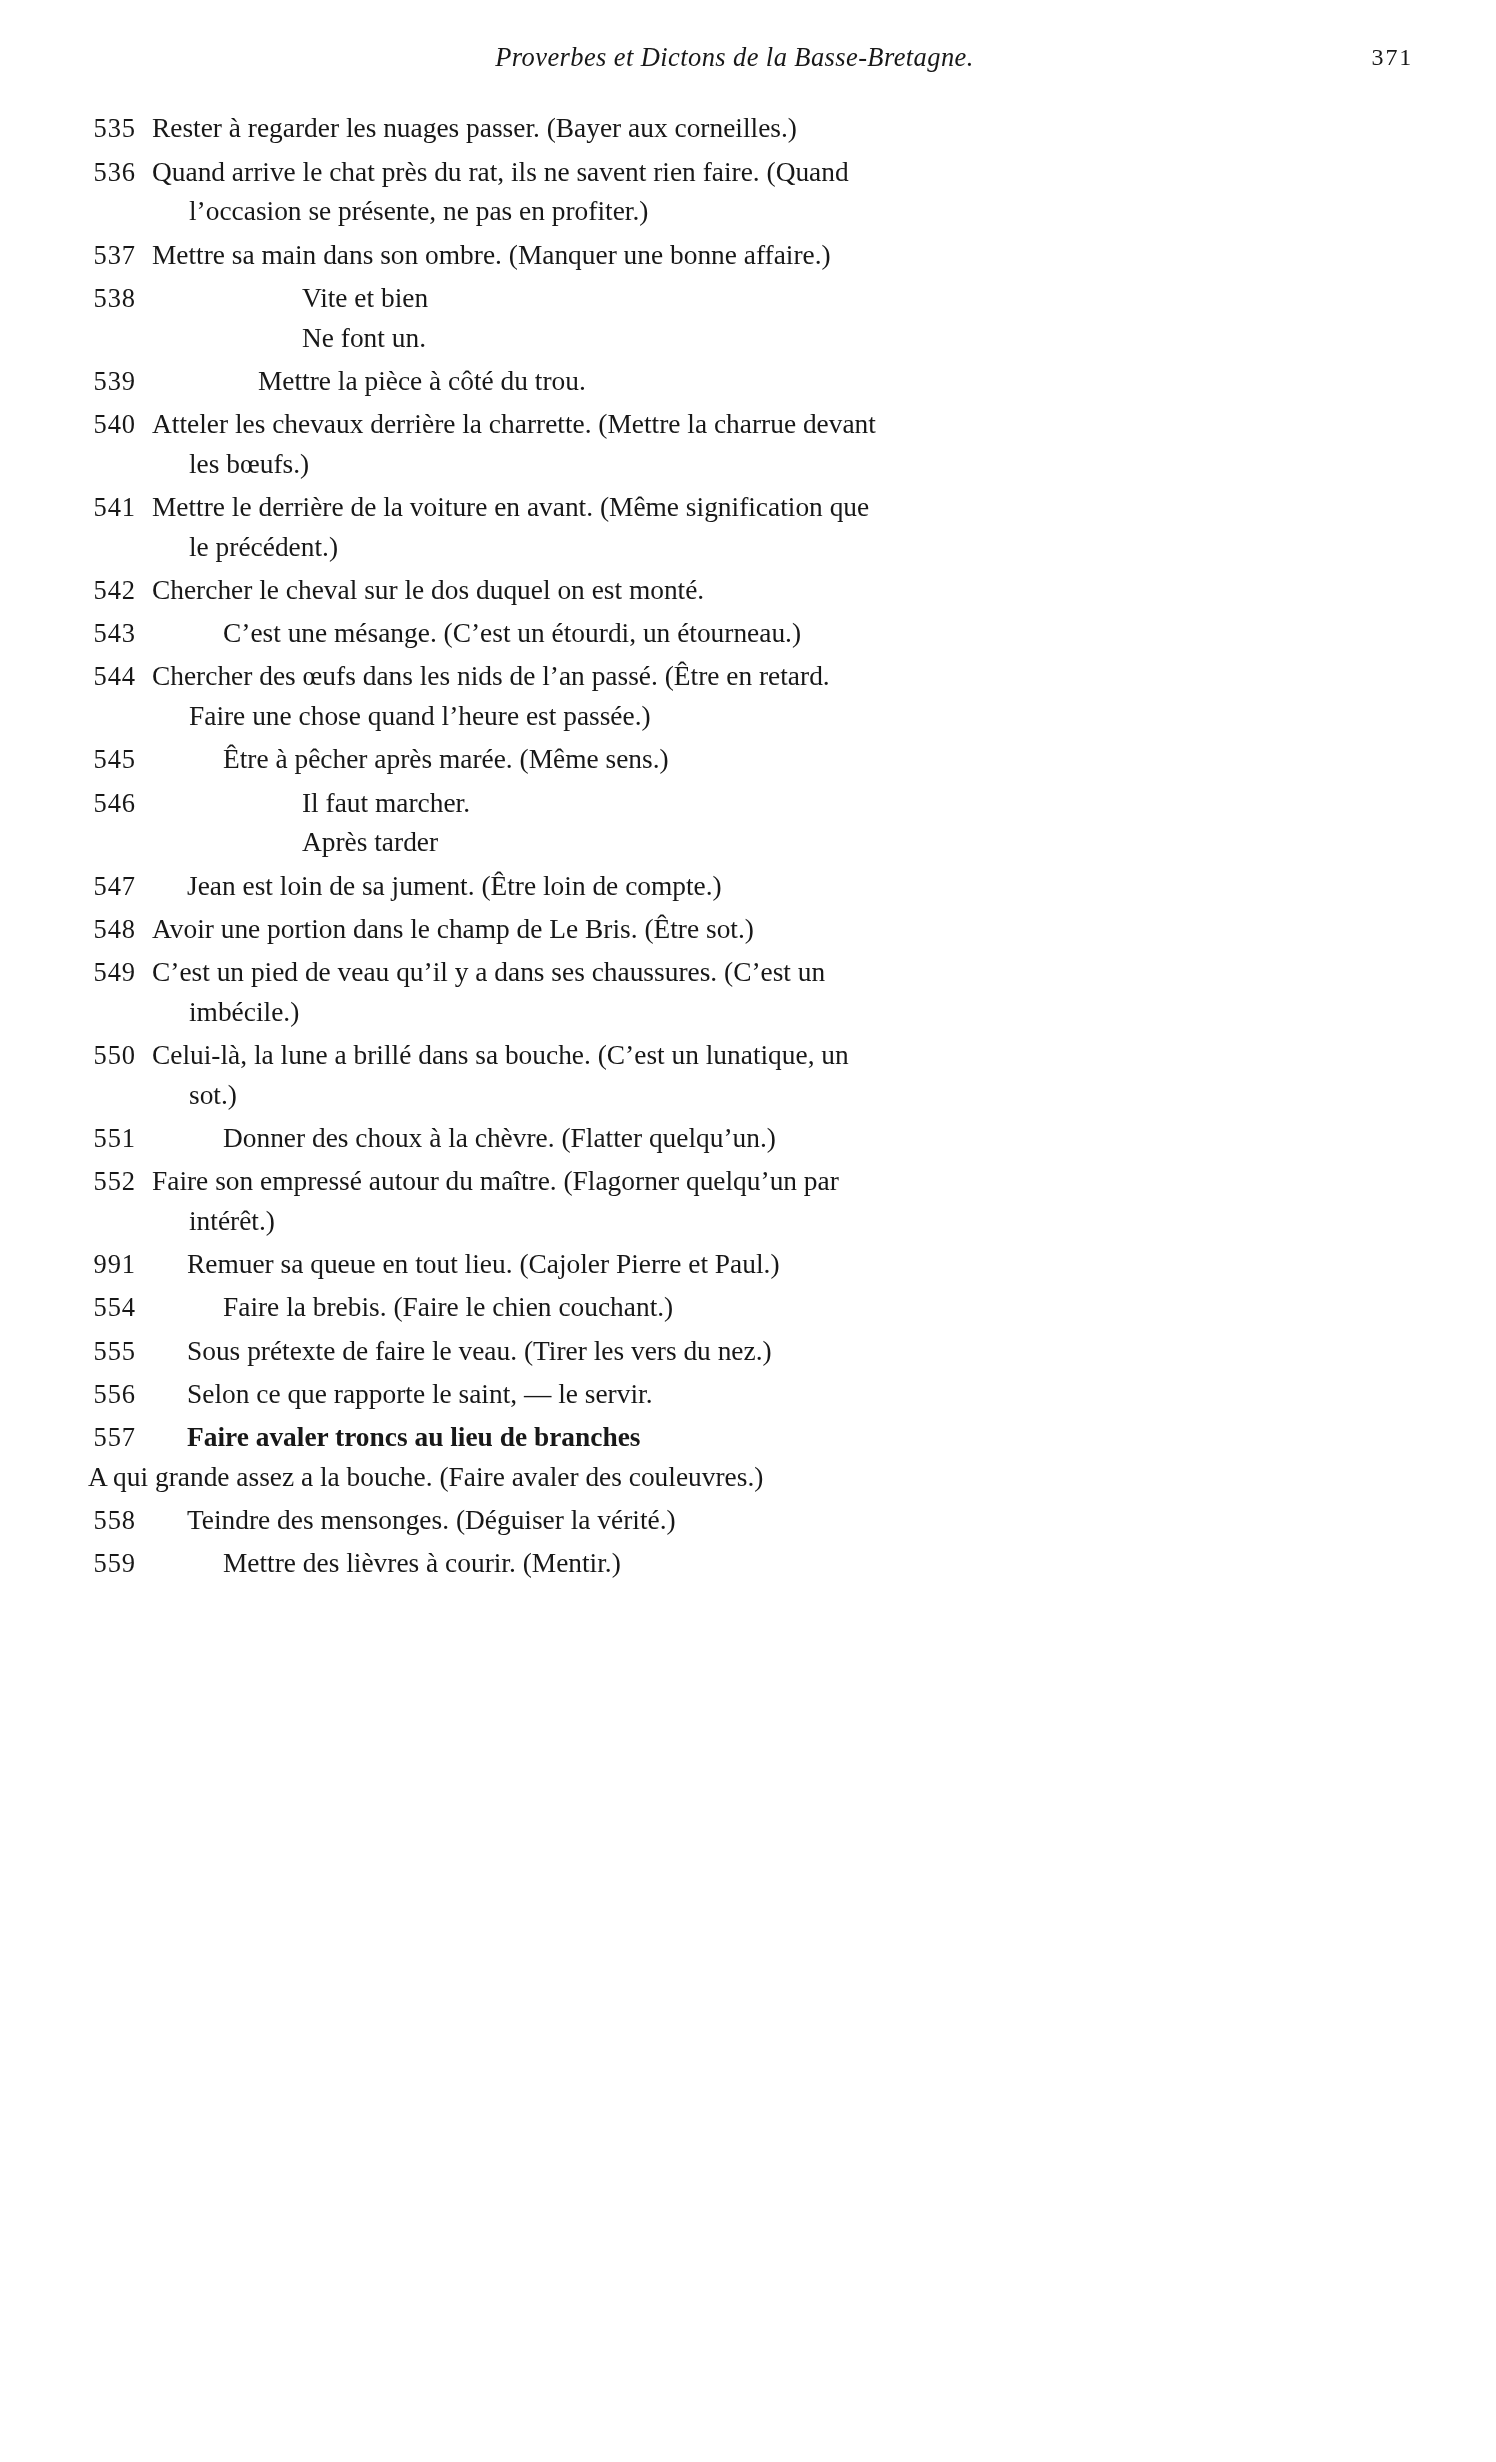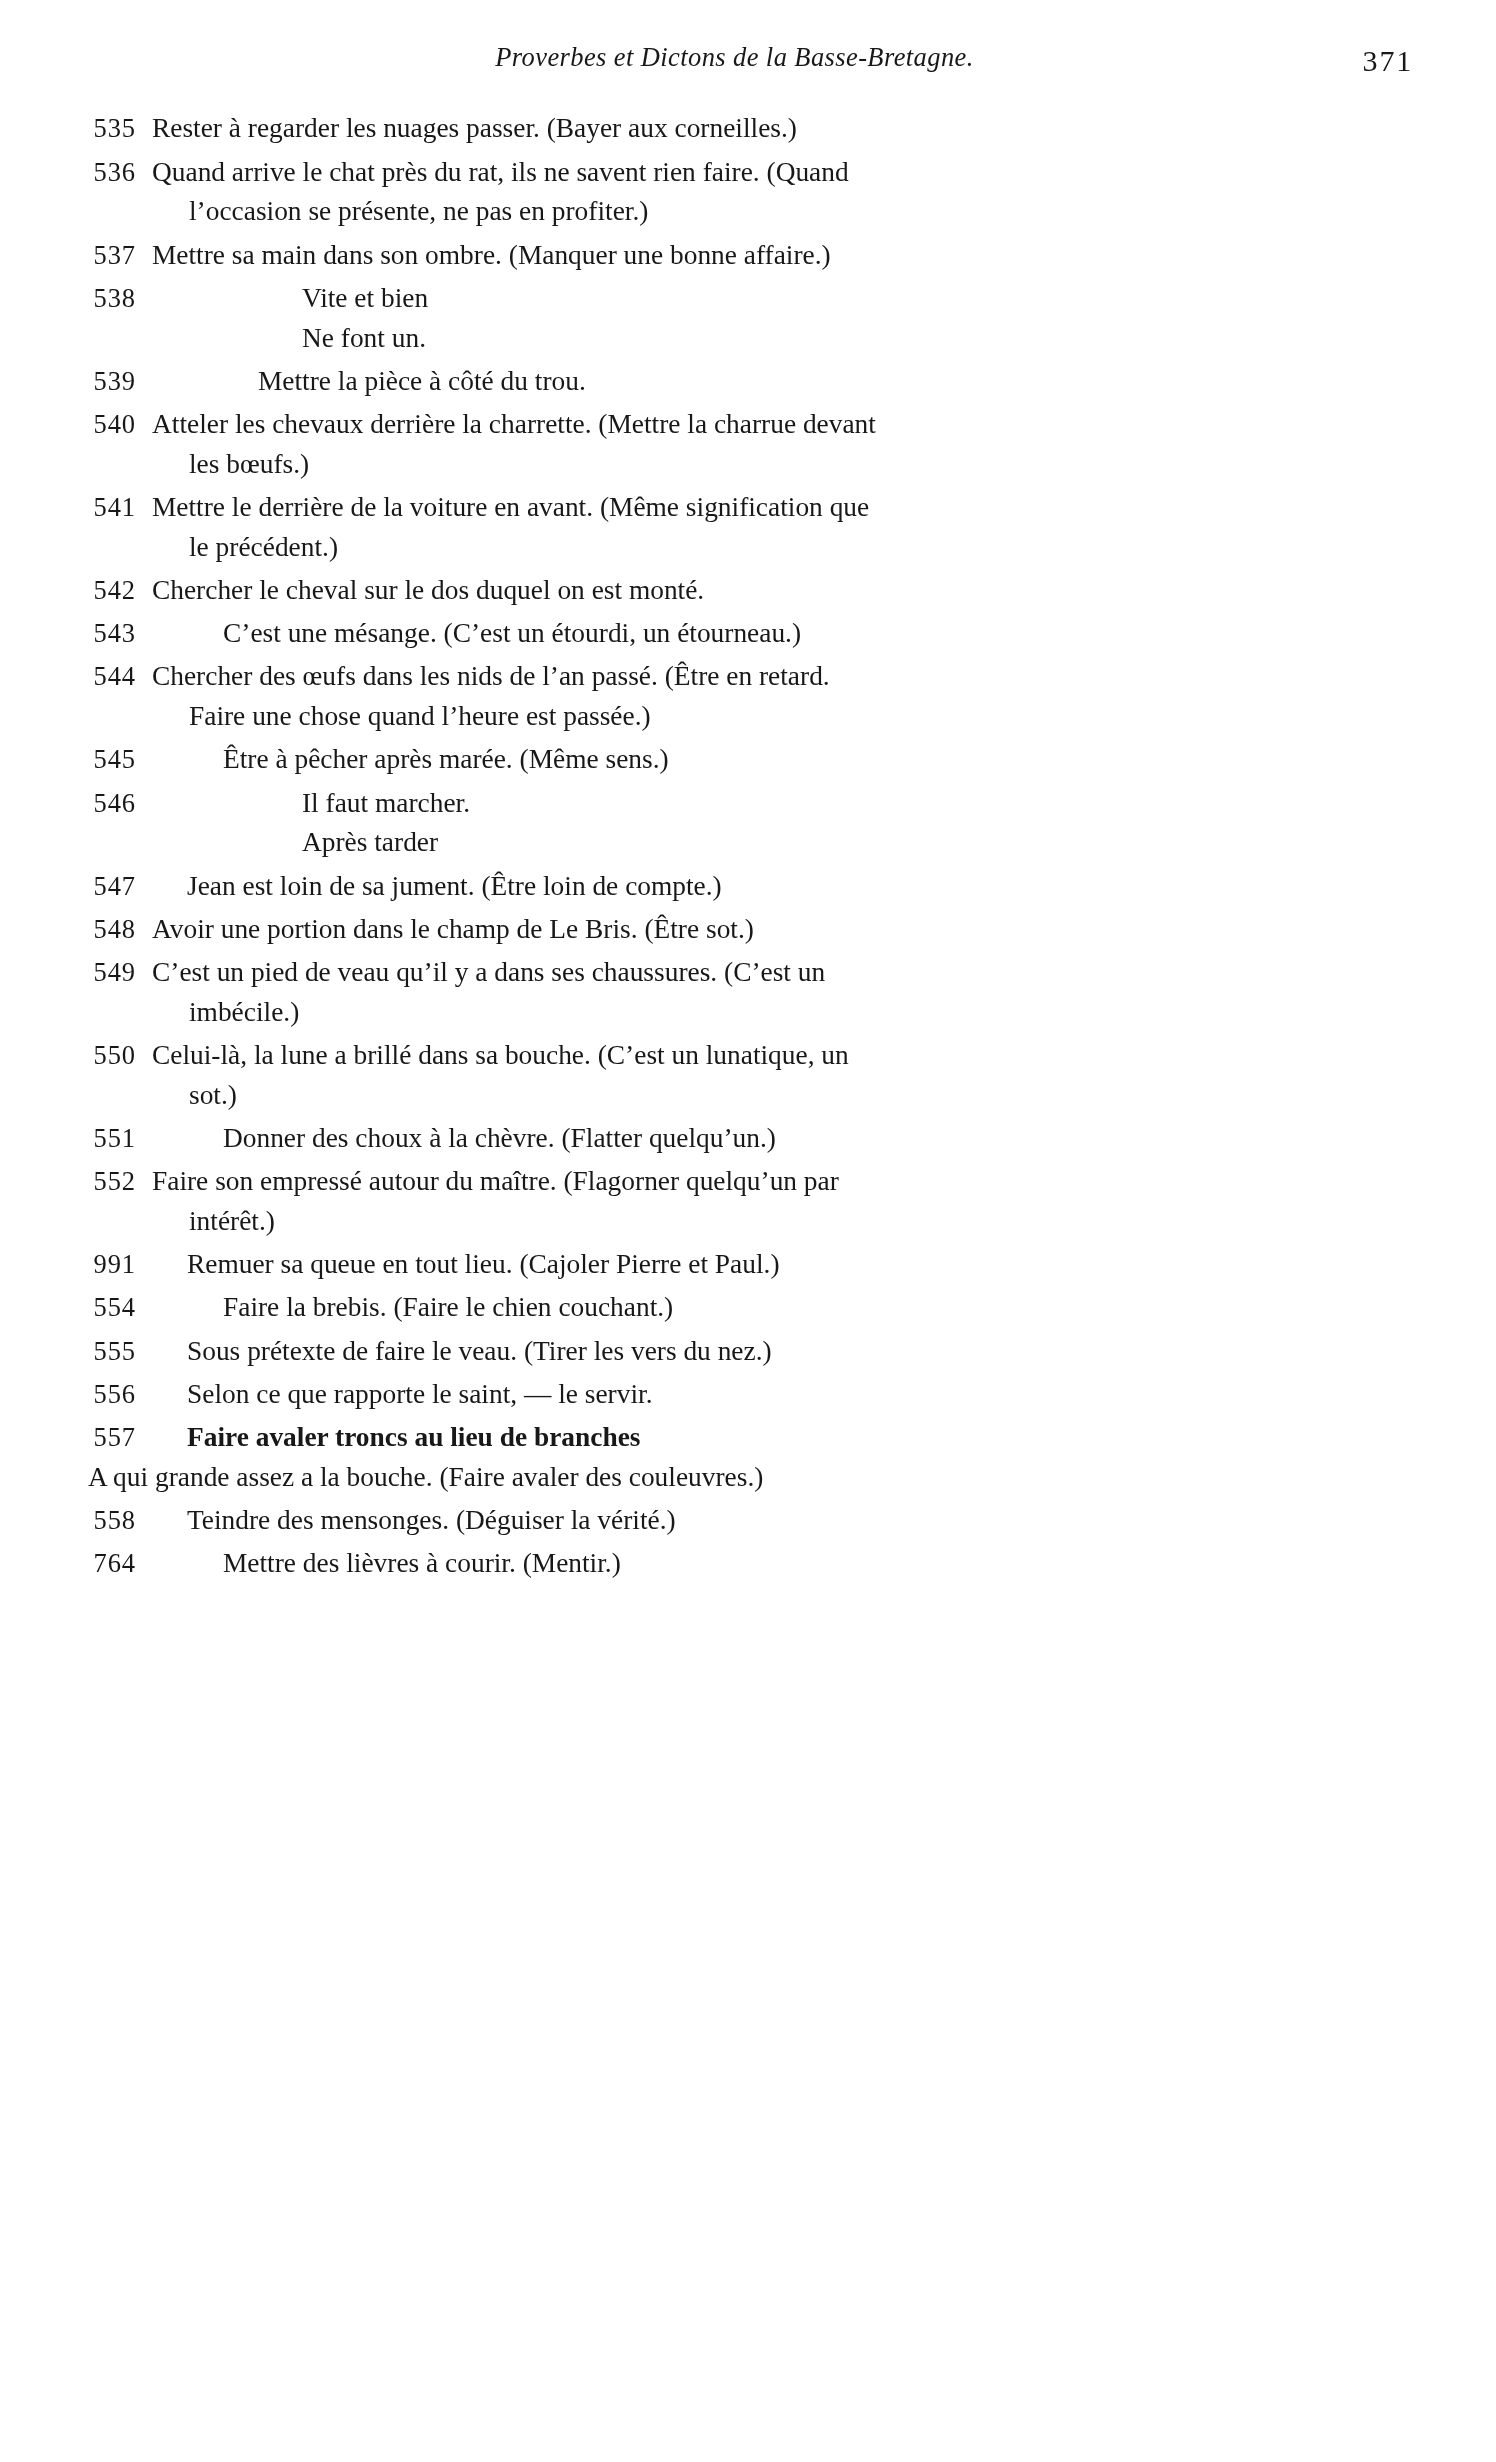--- a/index.html
+++ b/index.html
@@ -33,21 +33,21 @@
     top: 7px;
     text-align: center;
     font-style: italic;
     font-size: 26.5px;
     letter-spacing: 0.4px;
   }
   .page-number {
     position: absolute;
     right: 0;
     top: 8.8px;
-    font-size: 30px;
+    font-size: 24px;
     letter-spacing: 1.8px;
   }
   .entries {
     display: block;
   }
   .entry {
     display: flex;
     align-items: flex-start;
     margin-bottom: 3.5px;
   }
@@ -287,21 +287,21 @@
     </div>
 
     <div class="entry">
       <div class="num">558</div>
       <div class="body bold">
         <span class="line pad-1">Teindre des mensonges. (Déguiser la vérité.)</span>
       </div>
     </div>
 
     <div class="entry">
-      <div class="num">764</div>
+      <div class="num">559</div>
       <div class="body bold">
         <span class="line pad-2">Mettre des lièvres à courir. (Mentir.)</span>
       </div>
     </div>
 
   </div>
 
 </div>
 
 

